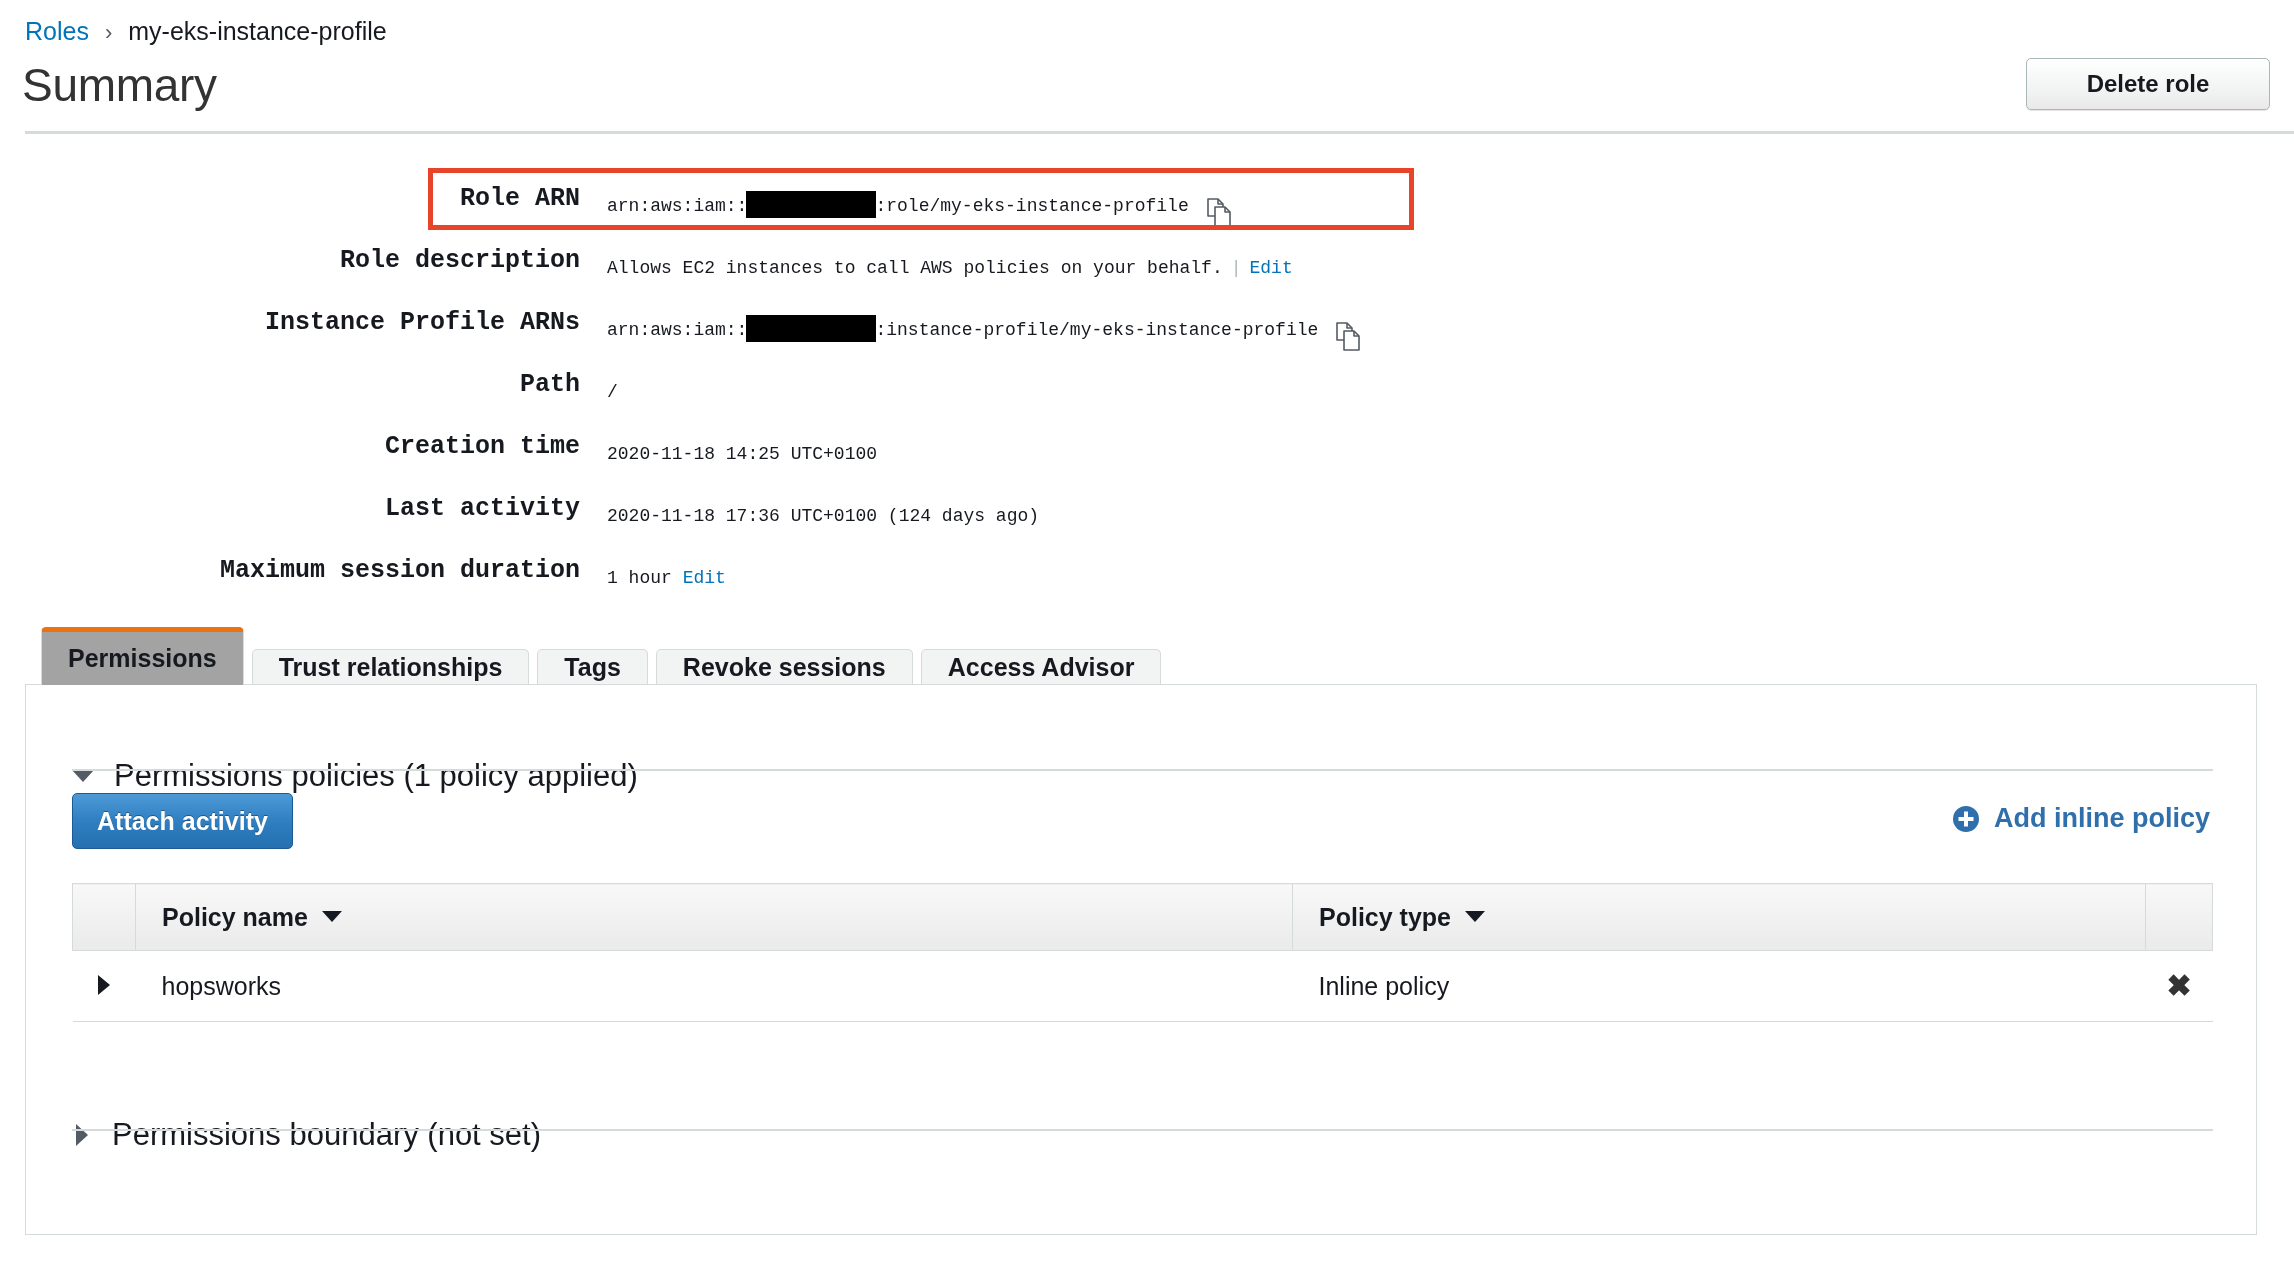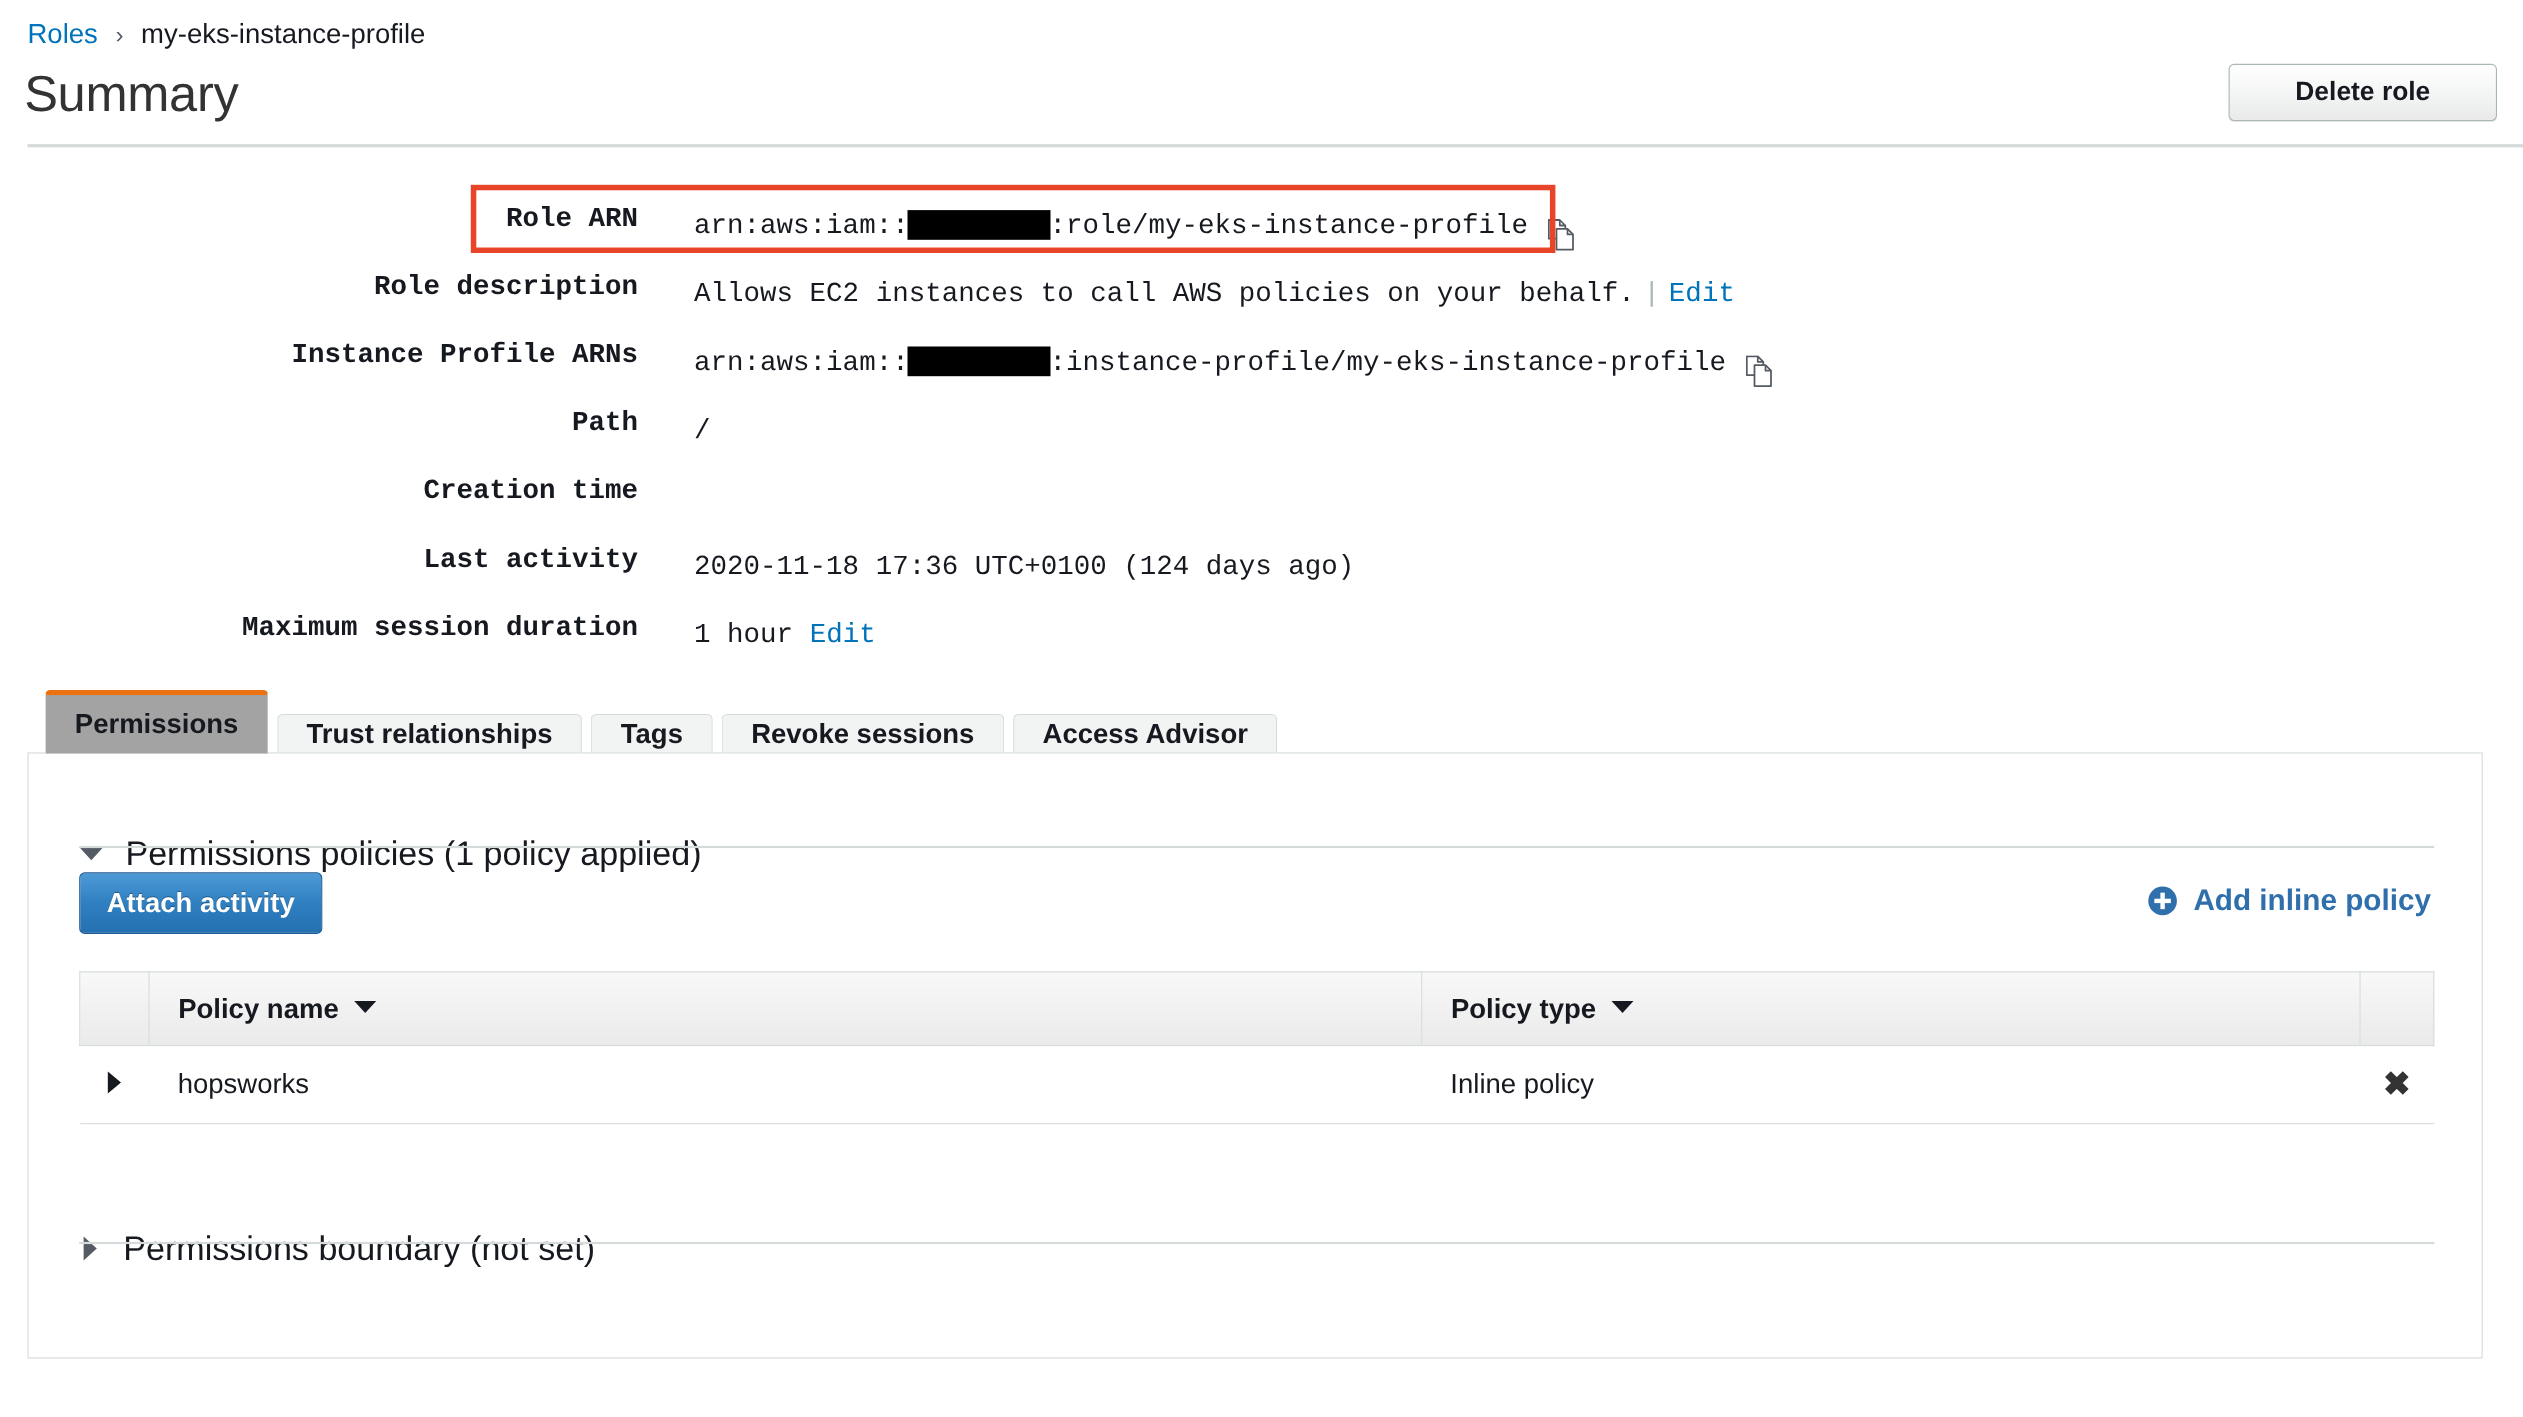--- a/index.html
+++ b/index.html
@@ -97,22 +97,22 @@
     width: 580px;
     text-align: right;
     font-size: 25px;
     font-weight: bold;
     color: #16191f;
     line-height: 62px;
     padding-right: 0;
     white-space: nowrap;
   }
   .srow .svalue {
-    margin-left: 51px;
-    font-size: 25px;
+    margin-left: 27px;
+    font-size: 18px;
     color: #16191f;
     line-height: 62px;
     white-space: nowrap;
     display: flex;
     align-items: center;
     height: 76px;
   }
   .redact {
     display: inline-block;
     background: #000000;
@@ -407,20 +407,21 @@
     </div>
   </div>
 
   <div class="srow">
     <div class="slabel">Path</div>
     <div class="svalue">/</div>
   </div>
 
   <div class="srow">
     <div class="slabel">Creation time</div>
+    <div class="svalue">2020-11-18 14:25 UTC+0100</div>
   </div>
 
   <div class="srow">
     <div class="slabel">Last activity</div>
     <div class="svalue">2020-11-18 17:36 UTC+0100 (124 days ago)</div>
   </div>
 
   <div class="srow">
     <div class="slabel">Maximum session duration</div>
     <div class="svalue">

